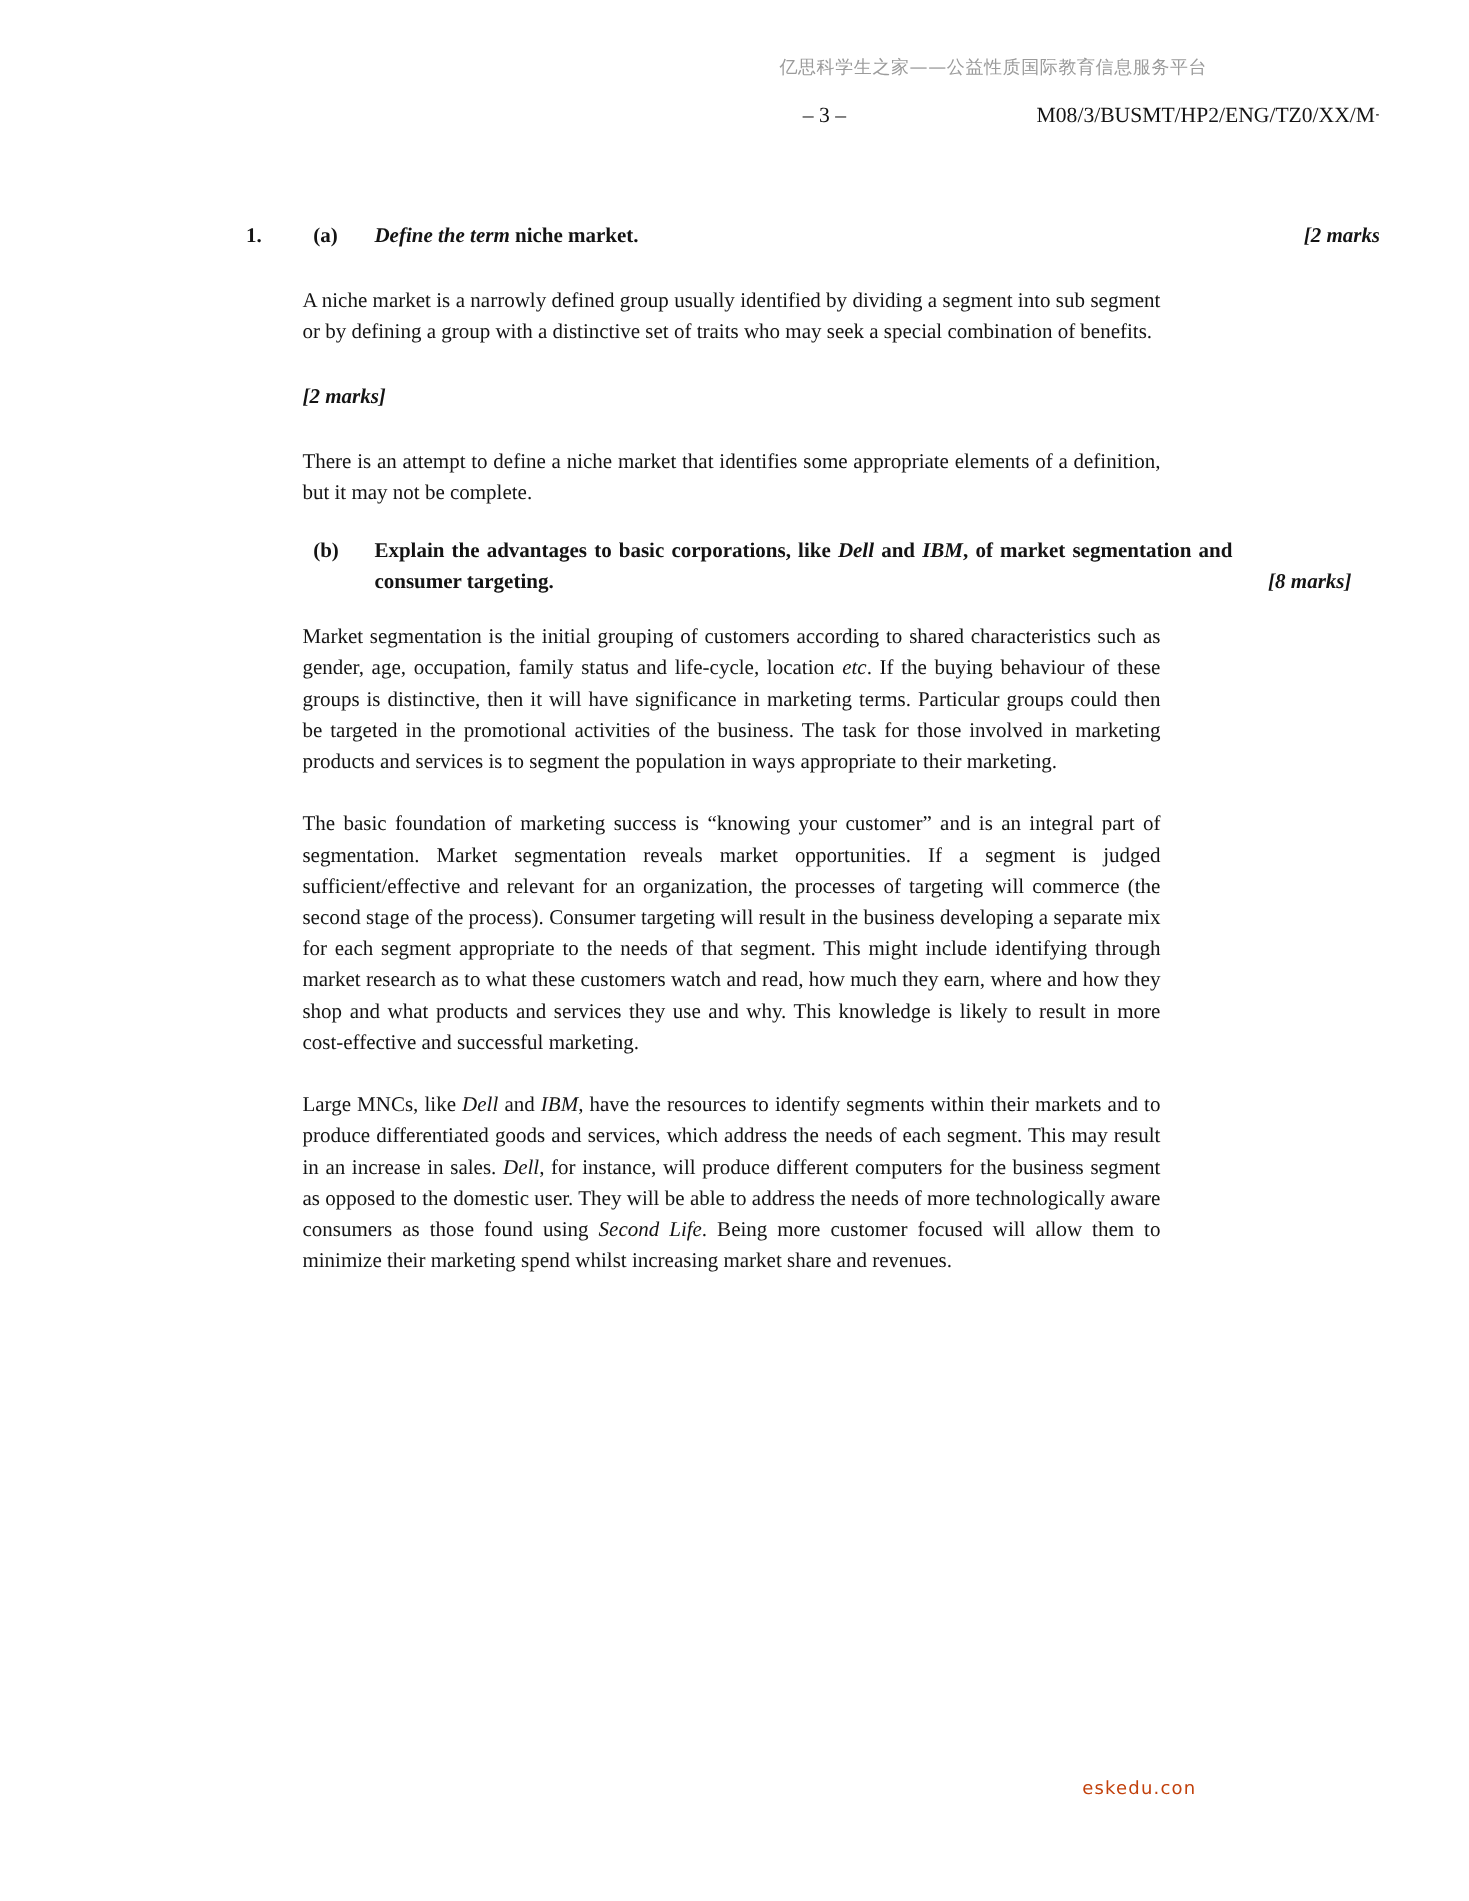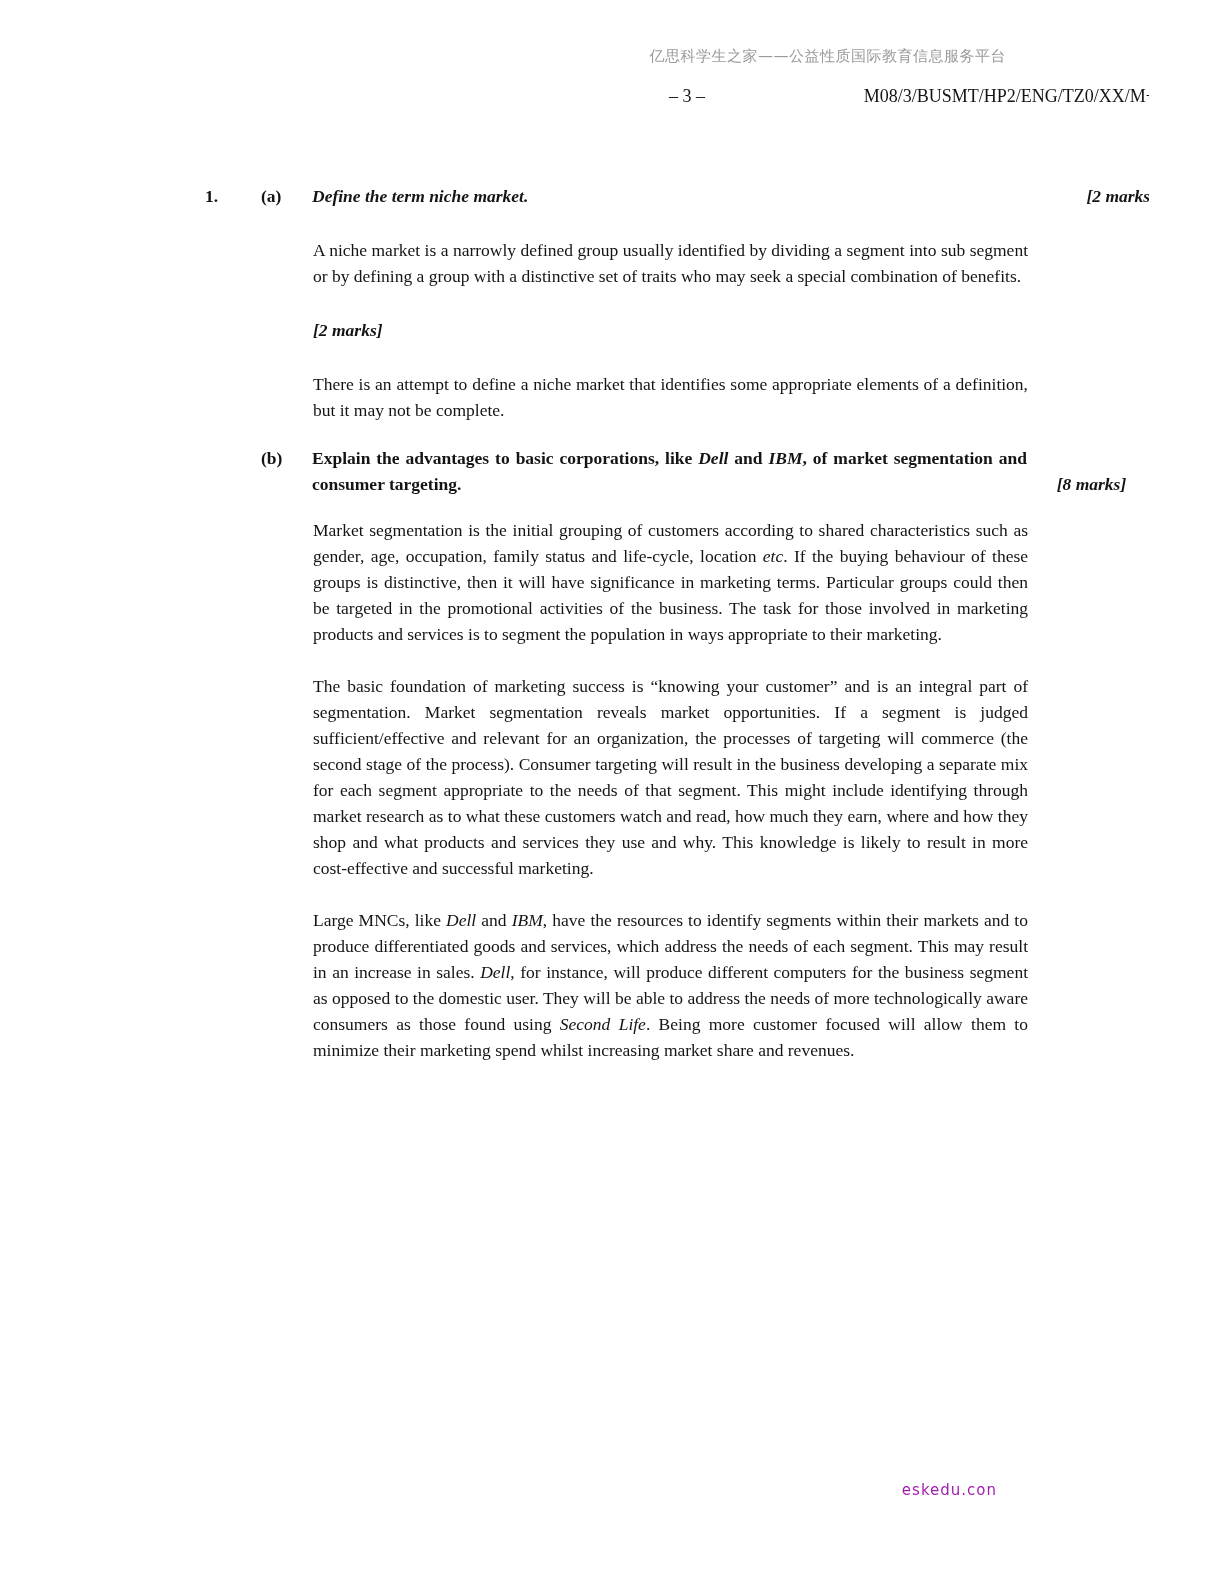--- a/index.html
+++ b/index.html
@@ -54,57 +54,57 @@
     line-height: 26px;
   }
 
   .q-row { display: flex; }
   .col-qnum  { width: 56px;  font-weight: bold; flex: none; }
   .col-letter{ width: 51px;  font-weight: bold; flex: none; }
   .col-body  { width: 715px; flex: none; text-align: justify; }
   .col-marks { width: 129px; flex: none; text-align: right; font-weight: bold; font-style: italic; }
   .self-end  { align-self: flex-end; text-align: center; }
 
-  .indent { margin-left: 108px; width: 715px; text-align: justify; }
+  .indent { margin-left: 47px; width: 715px; text-align: justify; }
 
   .mb-28 { margin-bottom: 28px; }
   .mb-26 { margin-bottom: 26px; }
   .mb-22 { margin-bottom: 22px; }
   .mb-20 { margin-bottom: 20px; }
 
   .band-label { font-weight: bold; font-style: italic; }
 
   .footer-watermark {
     position: absolute;
     top: 1481px;
     right: 152px;
     font-family: "DejaVu Sans", sans-serif;
     font-size: 15px;
-    color: #a21caf;
+    color: #c2410c;
     letter-spacing: 1px;
   }
 </style>
 </head>
 <body>
 
 <div class="page">
 
   <div class="cn-watermark">亿思科学生之家——公益性质国际教育信息服务平台</div>
 
   <div class="header-line">
     <span class="page-num">– 3 –</span>
     <span class="paper-code">M08/3/BUSMT/HP2/ENG/TZ0/XX/M+</span>
   </div>
 
   <div class="content">
 
     <div class="q-row mb-28">
       <div class="col-qnum">1.</div>
       <div class="col-letter">(a)</div>
-      <div class="col-body"><span style="font-weight: bold; font-style: italic;">Define the term </span><span style="font-style: italic; font-weight: bold;">niche market.</span></div>
+      <div class="col-body"><span style="font-weight: bold; font-style: italic;">Define the term </span><span style="font-weight: bold;">niche market.</span></div>
       <div class="col-marks">[2 marks]</div>
     </div>
 
     <div class="indent mb-28">A niche market is a narrowly defined group usually identified by dividing a segment into sub segment or by defining a group with a distinctive set of traits who may seek a special combination of benefits.</div>
 
     <div class="indent mb-28">
       <div class="band-label">[2 marks]</div>
     </div>
 
     <div class="indent mb-22">

